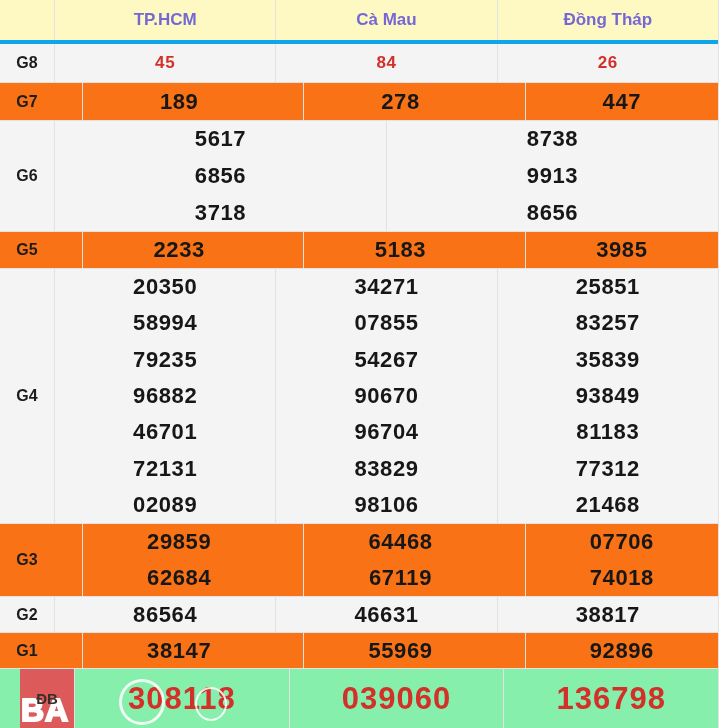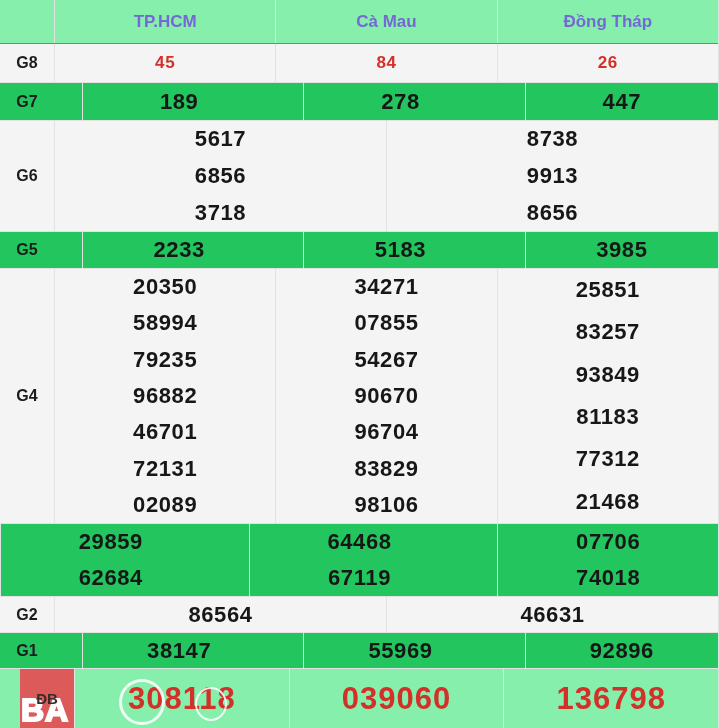--- a/index.html
+++ b/index.html
@@ -20,25 +20,25 @@
     border-right:1px solid var(--border);
     overflow:hidden;
   }
   .row {
     display:flex;
     box-sizing:border-box;
     border-bottom:1px solid var(--border);
   }
   .row:last-child { border-bottom:none; }
   .row.header {
-    background:#86efac;
-    border-bottom:1px solid #0ea5e9;
+    background:#fef9c3;
+    border-bottom:4px solid #0ea5e9;
   }
   .row.shade-gray { background:var(--gray-row); }
-  .row.shade-white { background:#22c55e;gap:28px; }
+  .row.shade-white { background:#f97316;gap:28px; }
   .row.r-db { background:#86efac;padding-left:20px; }
 
   .label-cell {
     width:54px; flex:0 0 54px;
     display:flex; align-items:center; justify-content:center;
     font-weight:bold; font-size:16px; color:#1c1c1c;
     box-sizing:border-box;
   }
   .value-cell {
     flex:1 1 0;
@@ -165,47 +165,52 @@
         <div class="value-line">07855</div>
         <div class="value-line">54267</div>
         <div class="value-line">90670</div>
         <div class="value-line">96704</div>
         <div class="value-line">83829</div>
         <div class="value-line">98106</div>
       </div>
       <div class="value-cell">
         <div class="value-line">25851</div>
         <div class="value-line">83257</div>
+        <div class="value-line">35839</div>
         <div class="value-line">93849</div>
         <div class="value-line">81183</div>
         <div class="value-line">77312</div>
         <div class="value-line">21468</div>
       </div>
     </div>
     <div class="row shade-white" style="height: 73px; flex: 0 0 73px;">
+      <div class="label-cell">G3</div>
       <div class="value-cell">
         <div class="value-line">29859</div>
         <div class="value-line">62684</div>
       </div>
       <div class="value-cell">
         <div class="value-line">64468</div>
         <div class="value-line">67119</div>
       </div>
       <div class="value-cell">
         <div class="value-line">07706</div>
         <div class="value-line">74018</div>
       </div>
     </div>
     <div class="row shade-gray" style="height: 36px; flex: 0 0 36px;">
       <div class="label-cell">G2</div>
       <div class="value-cell">
         <div class="value-line">86564</div>
       </div>
       <div class="value-cell">
         <div class="value-line">46631</div>
+      </div>
+      <div class="value-cell">
+        <div class="value-line">38817</div>
       </div>
     </div>
     <div class="row shade-white" style="height: 36px; flex: 0 0 36px;">
       <div class="label-cell">G1</div>
       <div class="value-cell">
         <div class="value-line">38147</div>
       </div>
       <div class="value-cell">
         <div class="value-line">55969</div>
       </div>

